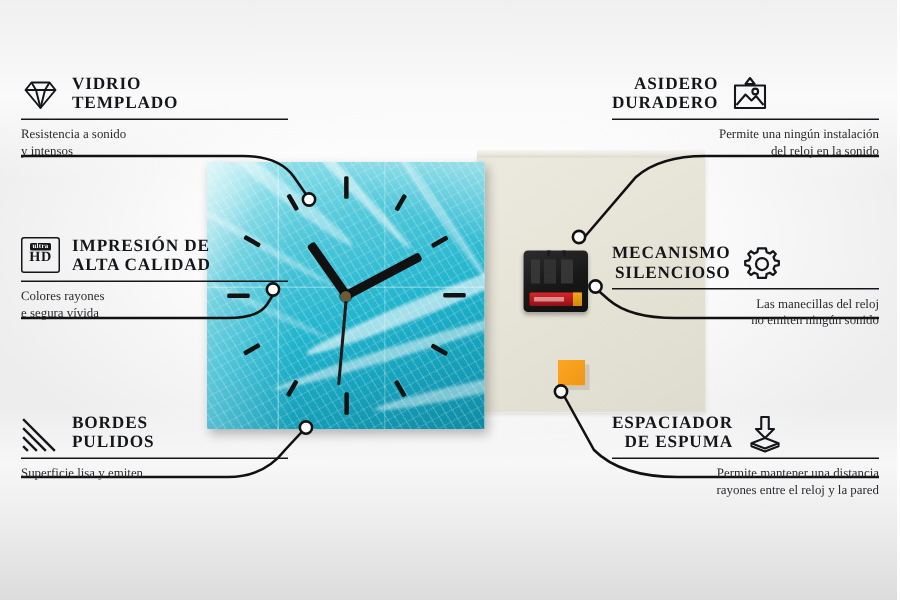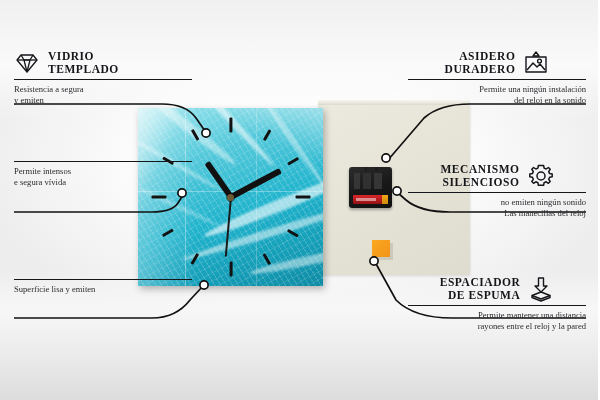--- a/index.html
+++ b/index.html
@@ -139,21 +139,21 @@
   #hand-min   { left:50%; top:50%; width:56px; height:6px; transform:translateY(-50%) rotate(-28deg); }
   #hand-sec   { left:50%; top:50%; width:60px; height:2px; transform:translateY(-50%) rotate(95deg); background:#1a1a1a;}
   #hand-cap   { position:absolute; left:50%; top:50%; width:7px; height:7px; margin:-3.5px 0 0 -3.5px;
                 border-radius:50%; background:#6b5a33; box-shadow:0 0 0 1px rgba(0,0,0,.4);}
 
   
   .feature{ position:absolute; z-index:6; width:178px; }
   .feature.left { text-align:left; }
   .feature.right{ text-align:right; }
   .f-head{ display:flex; align-items:center; gap:8px; }
-  .feature.right .f-head{ justify-content:center; }
+  .feature.right .f-head{ justify-content:flex-start; }
   .f-title{
     font-family:"Liberation Serif", serif;
     font-weight:bold; font-size:11.5px; line-height:13px;
     letter-spacing:.55px; color:#15161a; text-transform:uppercase;
   }
   .f-rule{ height:1px; background:#15161a; margin:3px 0 4px 0; }
   .f-desc{
     font-family:"Liberation Serif", serif;
     font-size:8.6px; line-height:10.6px; color:#2a2b2f;
   }
@@ -263,31 +263,59 @@
           <path d="M10 10 L16 10"></path>
         </g>
           </svg>
       </span>
       <span>
         <div class="f-title">VIDRIO</div>
         <div class="f-title">TEMPLADO</div>
       </span>
     </div>
     <div class="f-rule"></div>
-    <div class="f-desc">Resistencia a segura</div>
-    <div class="f-desc">y emiten</div>
+    <div class="f-desc">Resistencia a sonido</div>
+    <div class="f-desc">y intensos</div>
   </div>
 
   <div class="feature left" id="feat-print">
-    <div class="f-rule"></div>
-    <div class="f-desc">Permite intensos</div>
+    <div class="f-head">
+      <span class="f-icon">
+        <span class="hd-badge">
+          <span class="u">ultra</span>
+          <span class="h">HD</span>
+        </span>
+      </span>
+      <span>
+        <div class="f-title">IMPRESIÓN DE</div>
+        <div class="f-title">ALTA CALIDAD</div>
+      </span>
+    </div>
+    <div class="f-rule"></div>
+    <div class="f-desc">Colores rayones</div>
     <div class="f-desc">e segura vívida</div>
   </div>
 
   <div class="feature left" id="feat-edges">
+    <div class="f-head">
+      <span class="f-icon">
+        <svg viewBox="0 0 26 26">
+            <g stroke="#15161a" stroke-width="1.6" stroke-linecap="square">
+          <line x1="2" y1="4" x2="22" y2="24"></line>
+          <line x1="2" y1="10" x2="16" y2="24"></line>
+          <line x1="2" y1="16" x2="10" y2="24"></line>
+          <line x1="2" y1="22" x2="4" y2="24"></line>
+        </g>
+          </svg>
+      </span>
+      <span>
+        <div class="f-title">BORDES</div>
+        <div class="f-title">PULIDOS</div>
+      </span>
+    </div>
     <div class="f-rule"></div>
     <div class="f-desc">Superficie lisa y emiten</div>
   </div>
 
   <div class="feature right" id="feat-hanger">
     <div class="f-head">
       <span>
         <div class="f-title">ASIDERO</div>
         <div class="f-title">DURADERO</div>
       </span>
@@ -316,22 +344,22 @@
       <span class="f-icon">
         <svg viewBox="0 0 26 26">
             <g fill="none" stroke="#15161a" stroke-width="1.5" stroke-linejoin="round">
           <path d="M13 2.5 l2.6 0 .5 2.6 2.1 .9 2.2-1.5 1.8 1.8-1.5 2.2 .9 2.1 2.6 .5 0 2.6-2.6 .5-.9 2.1 1.5 2.2-1.8 1.8-2.2-1.5-2.1 .9-.5 2.6-2.6 0-2.6 0-.5-2.6-2.1-.9-2.2 1.5-1.8-1.8 1.5-2.2-.9-2.1-2.6-.5 0-2.6 2.6-.5 .9-2.1-1.5-2.2 1.8-1.8 2.2 1.5 2.1-.9 .5-2.6 2.6 0"></path>
           <circle cx="13" cy="13" r="4"></circle>
         </g>
           </svg>
       </span>
     </div>
     <div class="f-rule"></div>
+    <div class="f-desc">Las manecillas del reloj</div>
     <div class="f-desc">no emiten ningún sonido</div>
-    <div class="f-desc">Las manecillas del reloj</div>
   </div>
 
   <div class="feature right" id="feat-spacer">
     <div class="f-head">
       <span>
         <div class="f-title">ESPACIADOR</div>
         <div class="f-title">DE ESPUMA</div>
       </span>
       <span class="f-icon">
         <svg viewBox="0 0 26 26">

